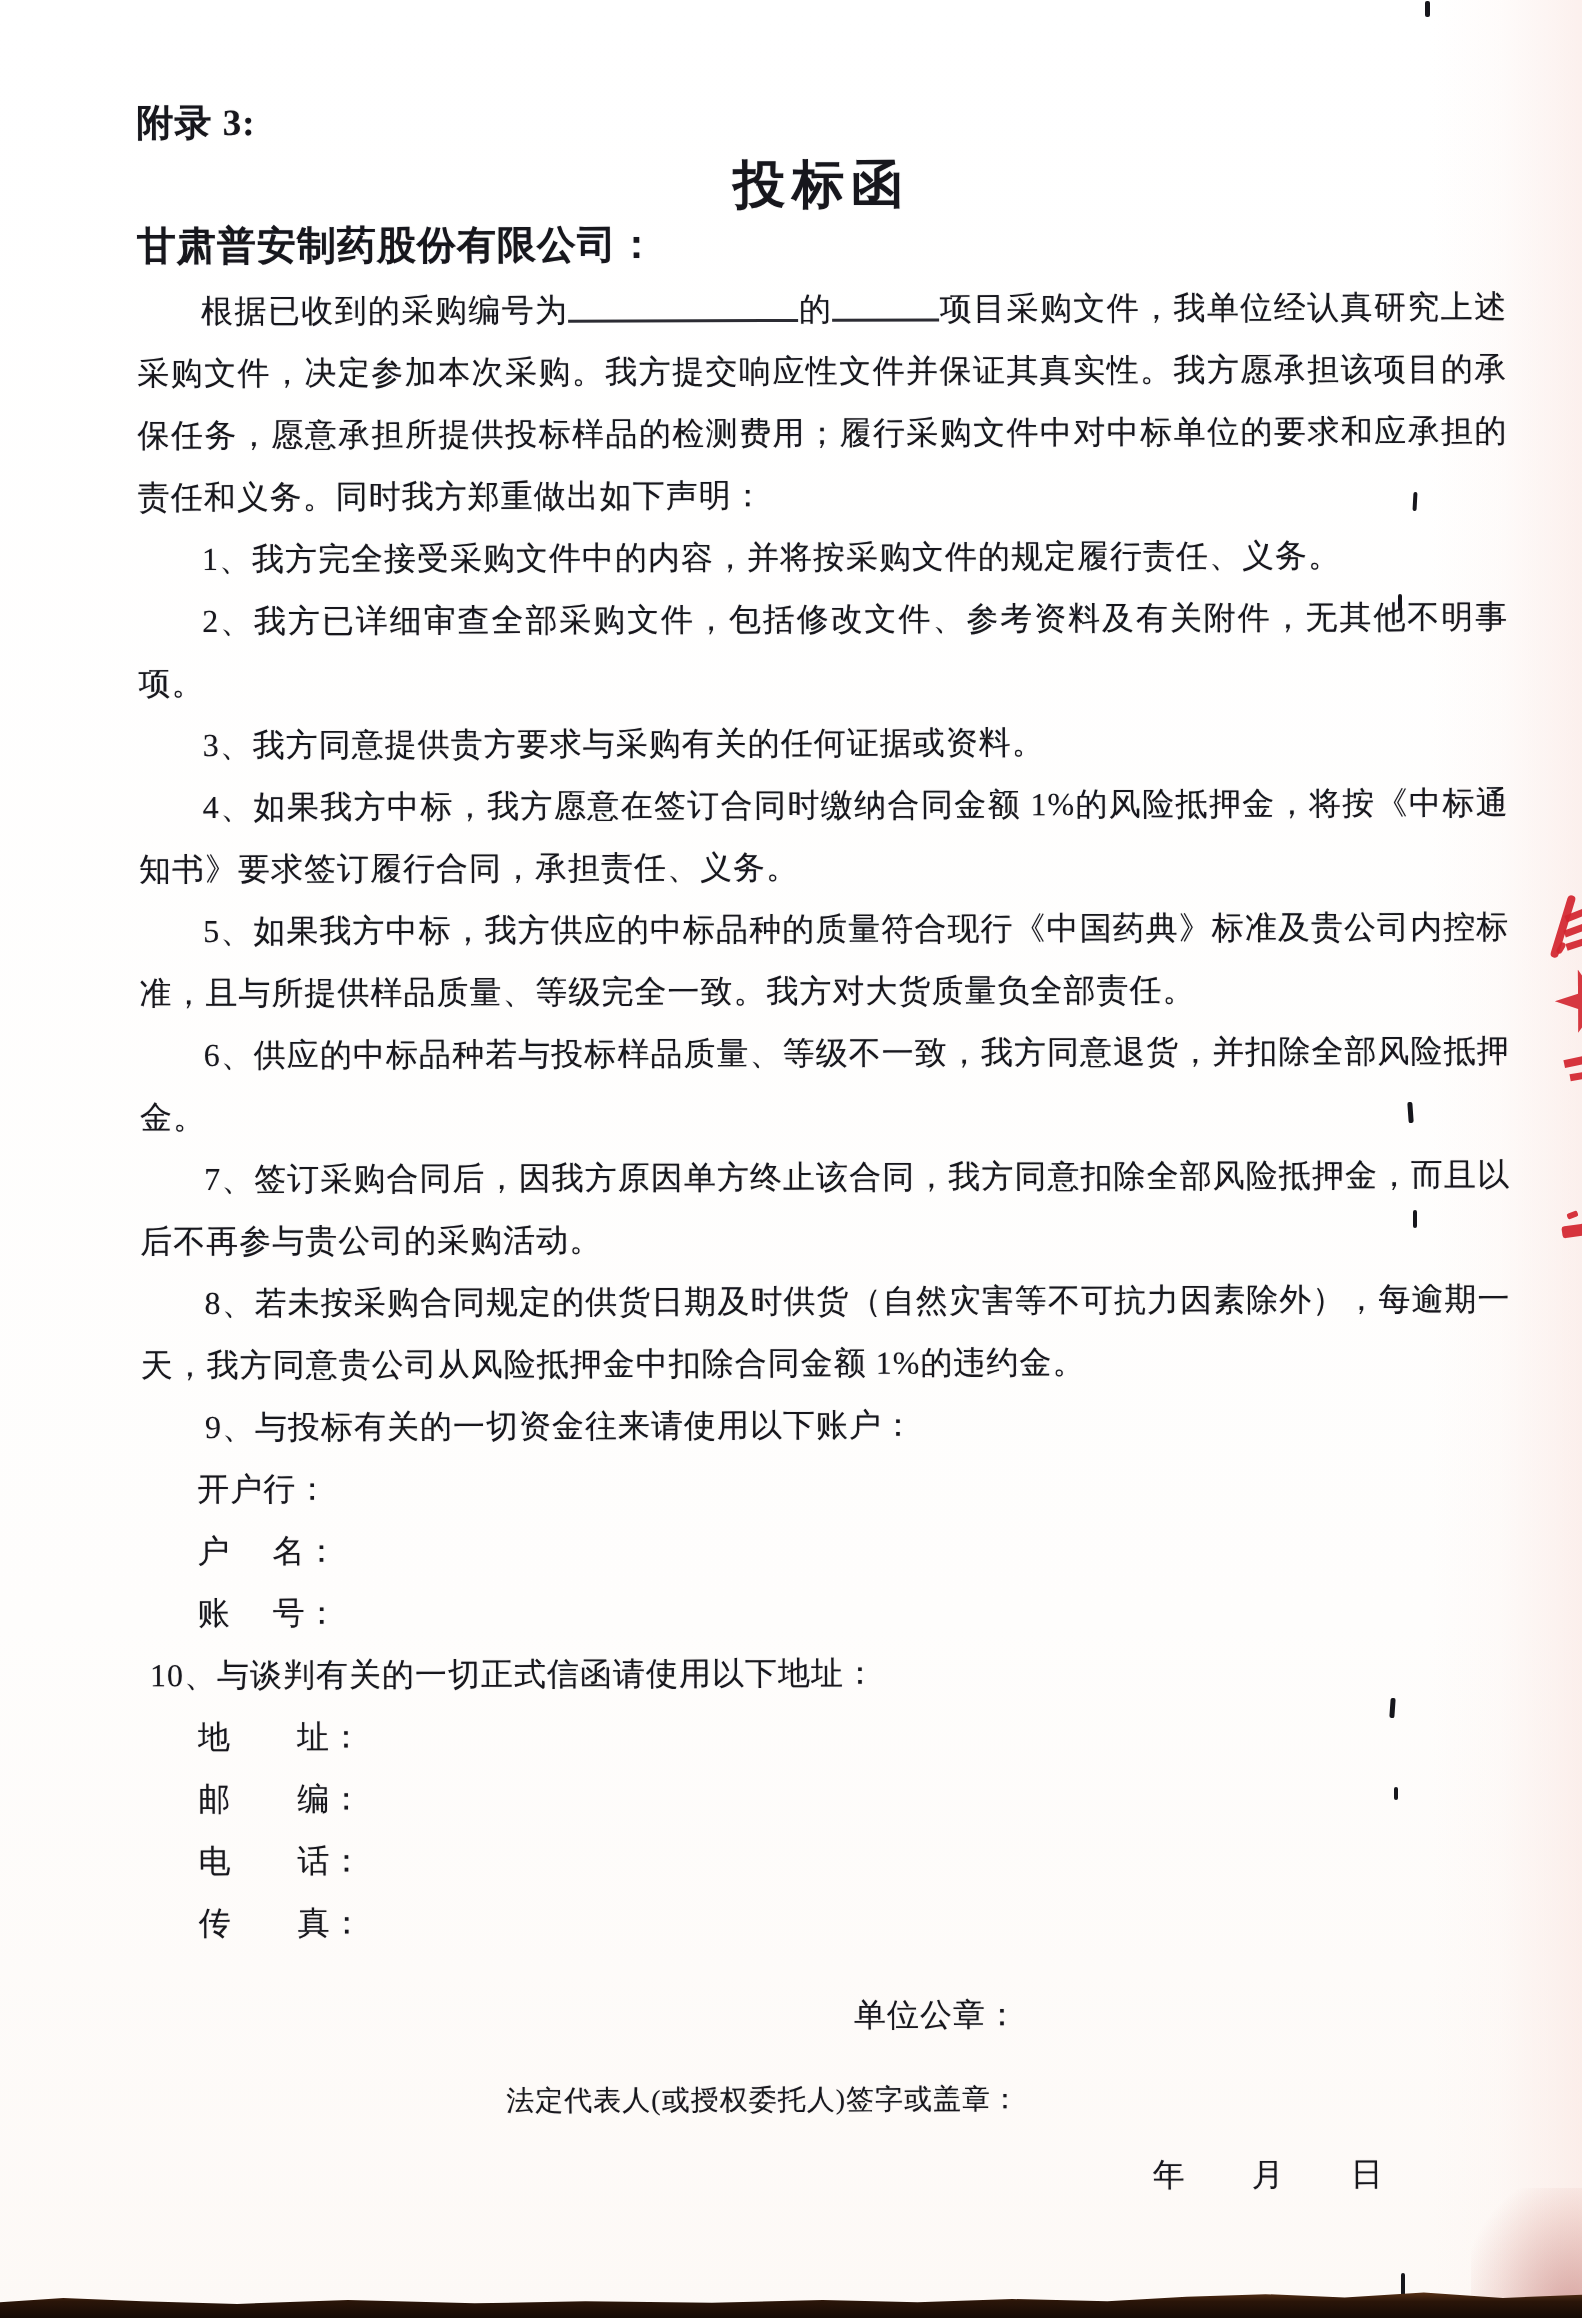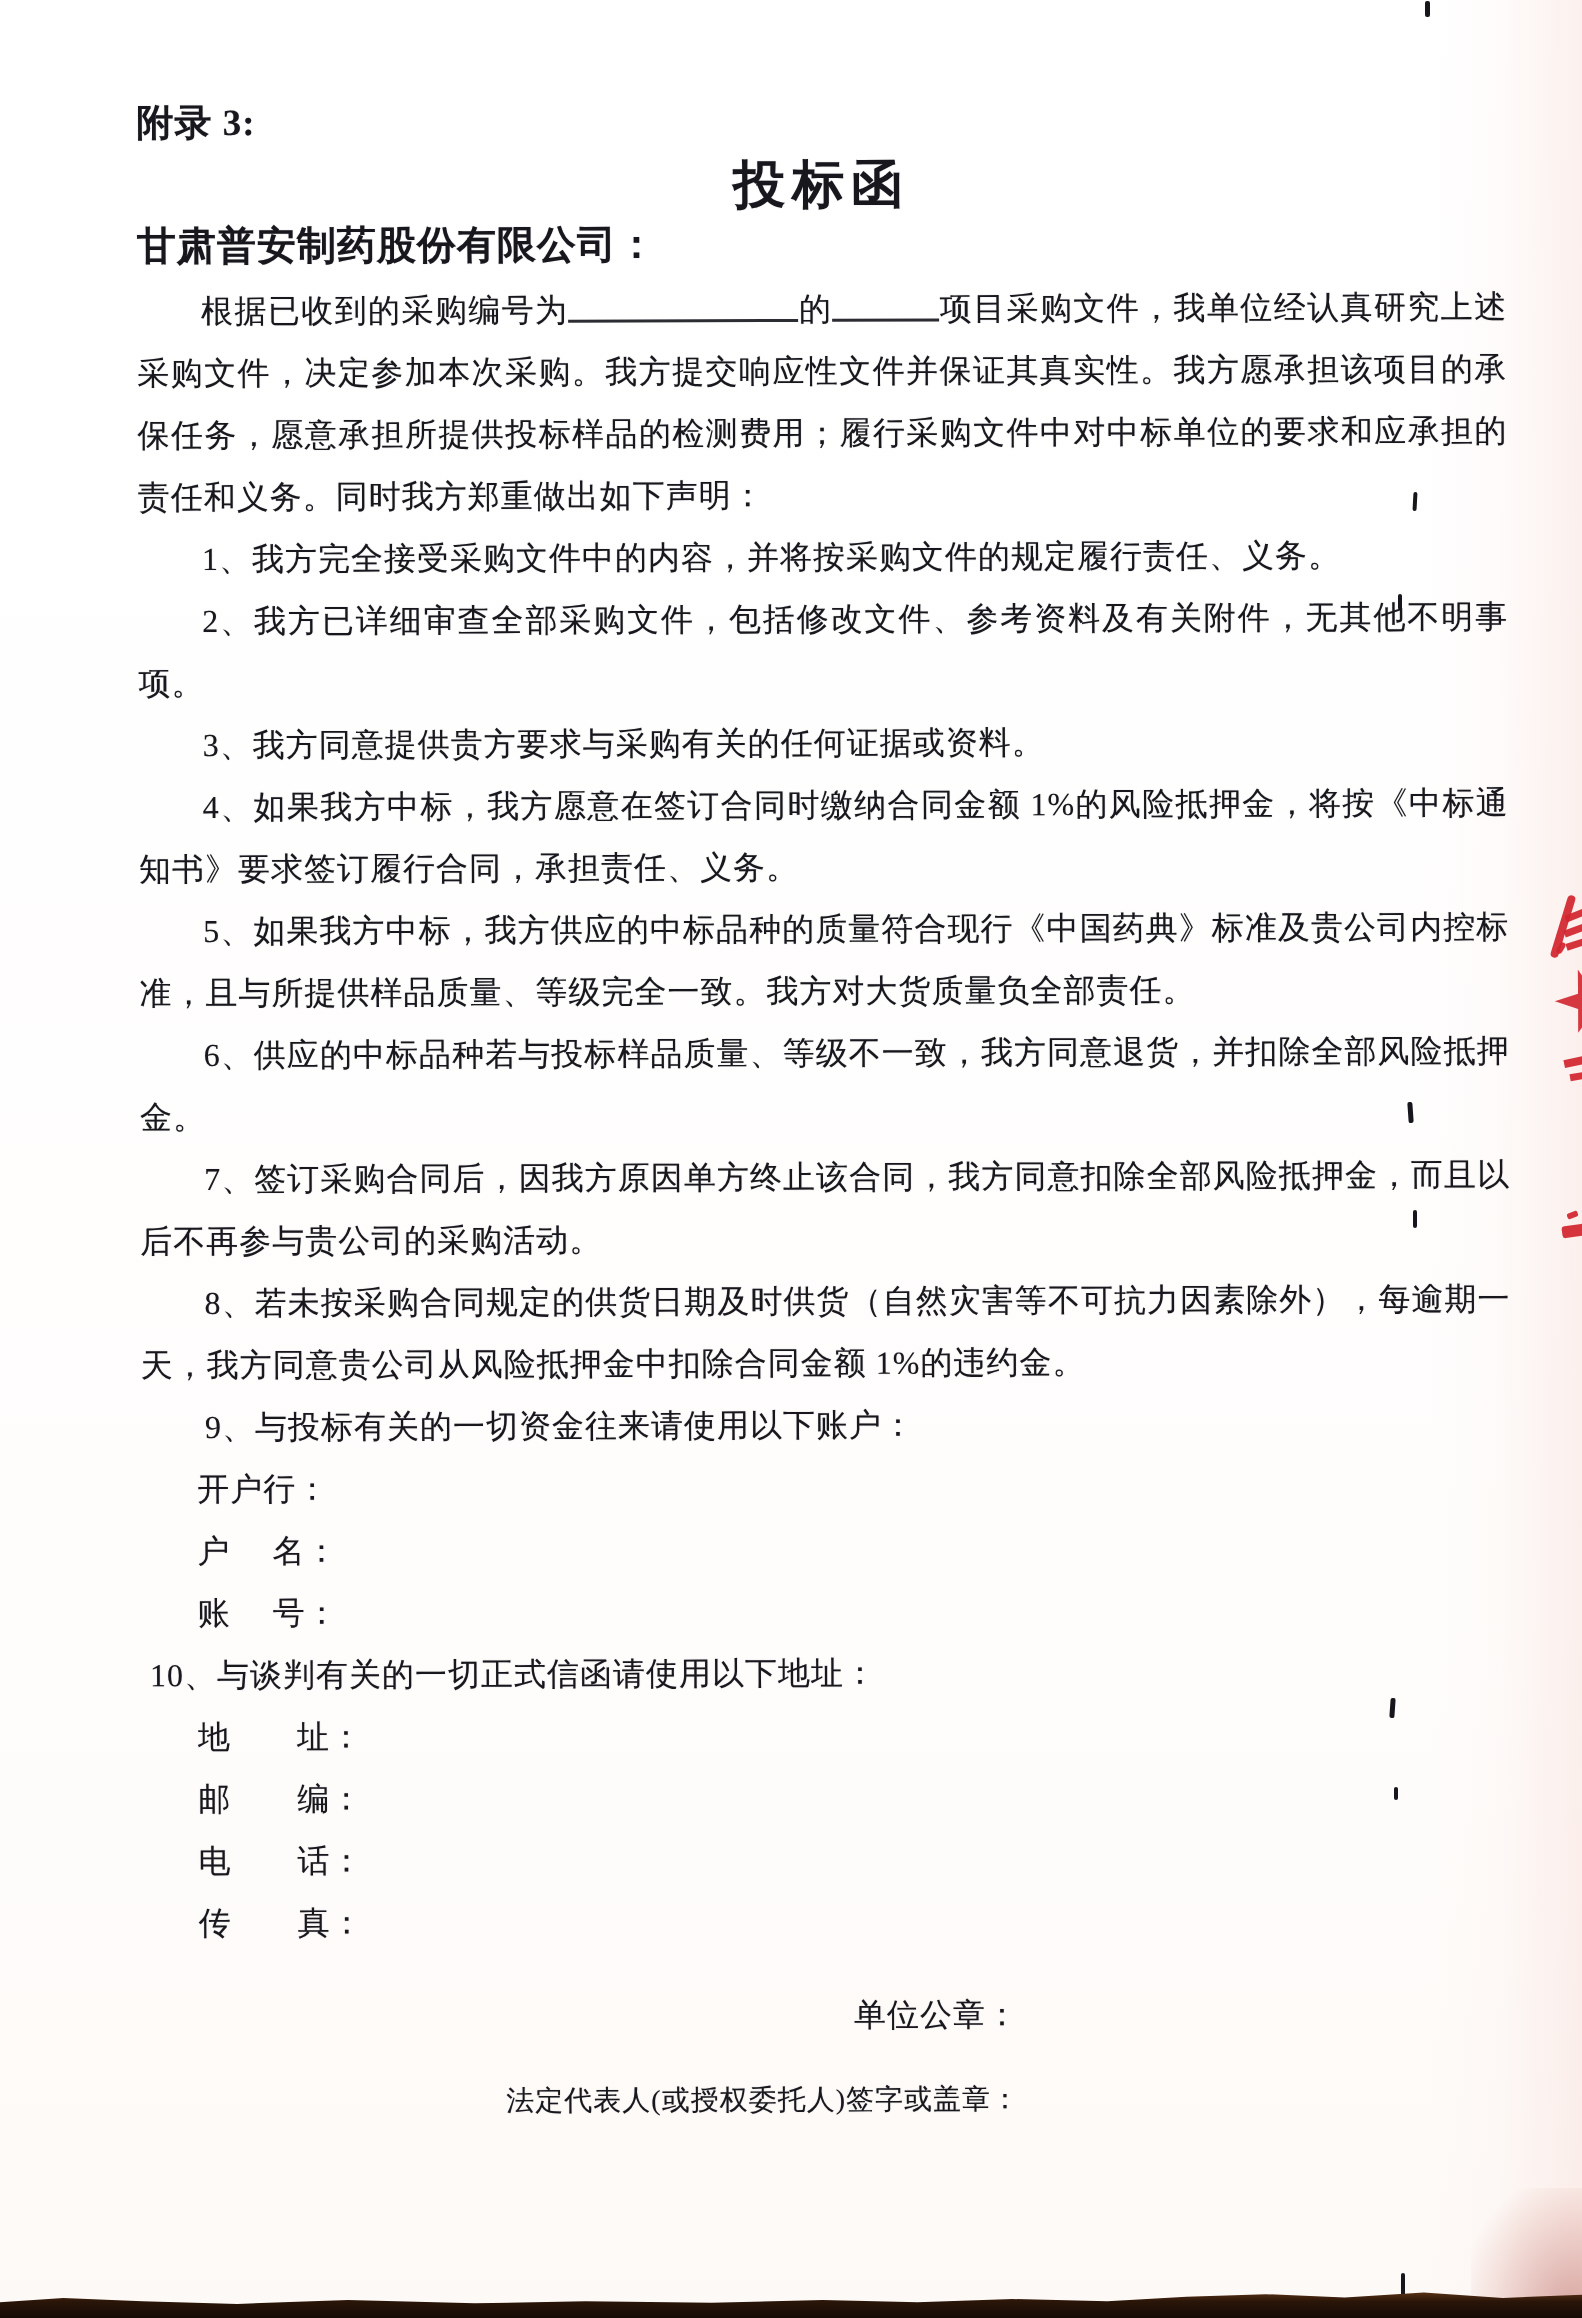--- a/index.html
+++ b/index.html
@@ -148,20 +148,21 @@
 
   <p class="para item10">10、与谈判有关的一切正式信函请使用以下地址：</p>
 
   <p class="para field">地　　址：</p>
   <p class="para field">邮　　编：</p>
   <p class="para field">电　　话：</p>
   <p class="para field">传　　真：</p>
 
   <p class="sig sig-seal">单位公章：</p>
   <p class="sig sig-rep">法定代表人(或授权委托人)签字或盖章：</p>
+  <p class="sig sig-date">年　　月　　日</p>
 
 </div>
 
 <div class="tick" style="left:1425px; top:1px; width:4.5px; height:16px;"></div>
 <div class="tick" style="left:1413px; top:492px; width:4px; height:19px; transform: rotate(3deg);"></div>
 <div class="tick" style="left:1398px; top:594px; width:4px; height:16px;"></div>
 <div class="tick" style="left:1408px; top:1102px; width:4.5px; height:21px; transform: rotate(-4deg);"></div>
 <div class="tick" style="left:1413px; top:1210px; width:4px; height:18px;"></div>
 <div class="tick" style="left:1390px; top:1698px; width:4.5px; height:20px; transform: rotate(4deg);"></div>
 <div class="tick" style="left:1394px; top:1787px; width:4px; height:13px;"></div>

